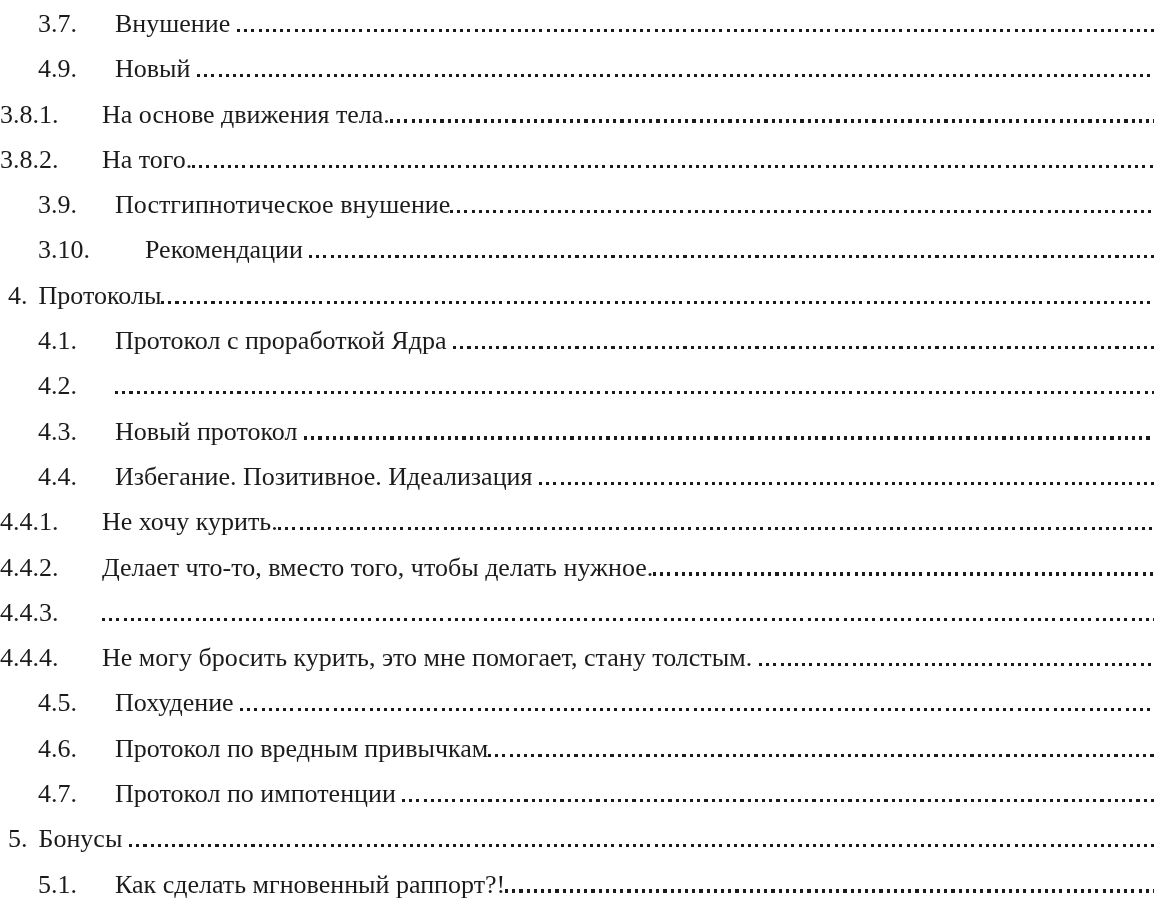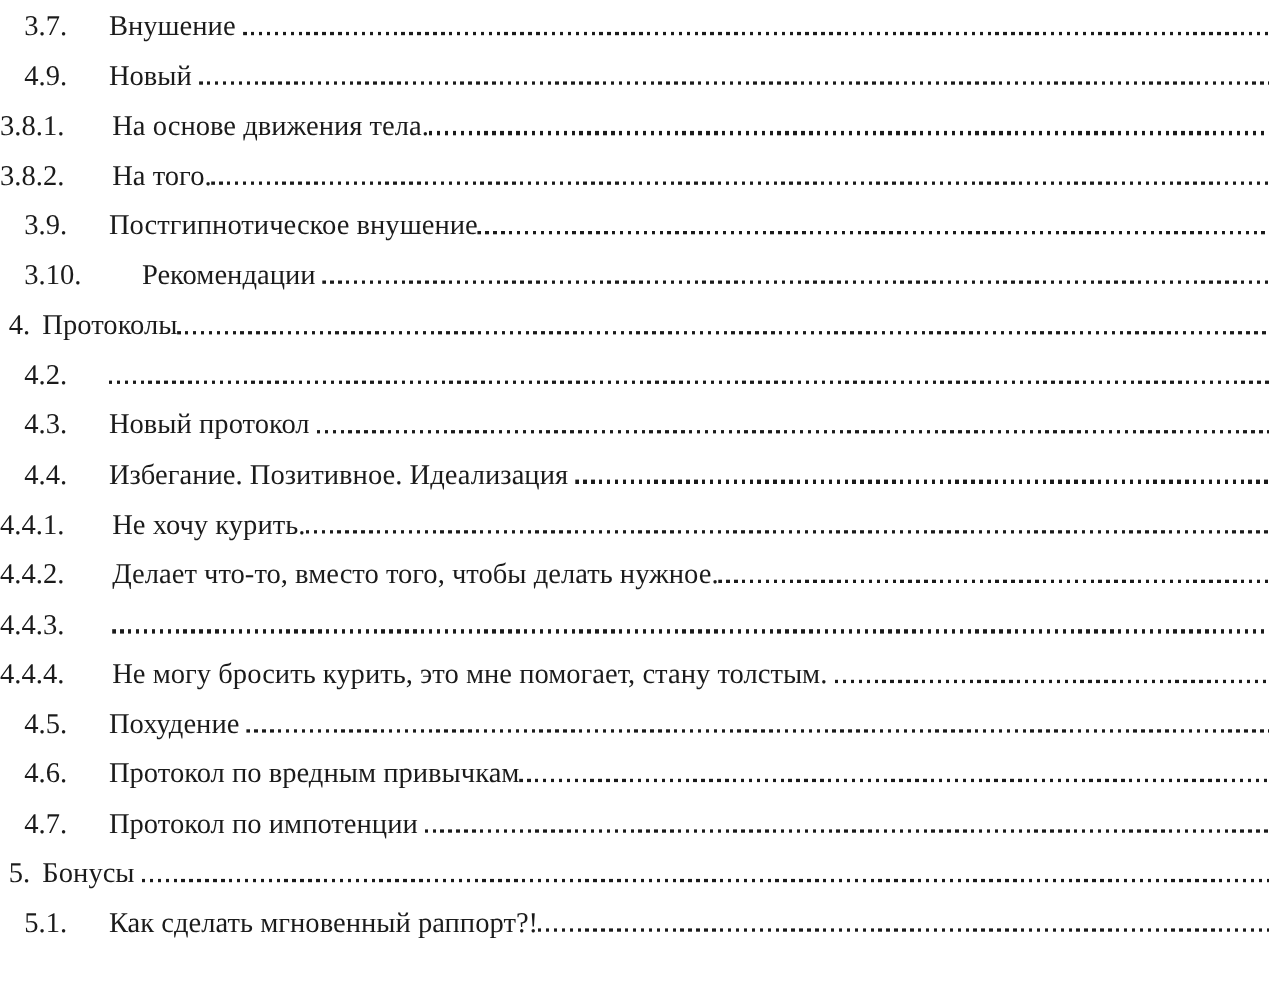--- a/index.html
+++ b/index.html
@@ -41,21 +41,21 @@
     height: 3.2px;
     background-image: repeating-linear-gradient(
       to right,
       currentColor 0px, currentColor 3.1px,
       transparent 3.1px, transparent 7.2px
     );
   }
   
   .lvl1 .num { margin-left: 8px; margin-right: 11px; }
   
-  .lvl2 .num { margin-left: 22px; width: 77px; }
+  .lvl2 .num { margin-left: 38px; width: 77px; }
   
   .lvl2.wide .num { width: 107px; }
   
   .lvl3 .num { width: 102px; }
 </style>
 </head>
 <body style="color: rgb(27, 27, 27); background: rgb(255, 255, 255);">
 
 <div class="page">
   <div class="toc" id="toc">
@@ -85,20 +85,25 @@
     <div class="leader"></div>
   </div>
       <div class="toc-row lvl2 wide">
     <span class="num">3.10.</span>
     <span class="title">Рекомендации </span>
     <div class="leader"></div>
   </div>
       <div class="toc-row lvl1">
     <span class="num">4.</span>
     <span class="title">Протоколы</span>
+    <div class="leader"></div>
+  </div>
+      <div class="toc-row lvl2">
+    <span class="num">4.1.</span>
+    <span class="title">Протокол с проработкой Ядра </span>
     <div class="leader"></div>
   </div>
       <div class="toc-row lvl2">
     <span class="num">4.2.</span>
     <div class="leader"></div>
   </div>
       <div class="toc-row lvl2">
     <span class="num">4.3.</span>
     <span class="title">Новый протокол </span>
     <div class="leader"></div>

